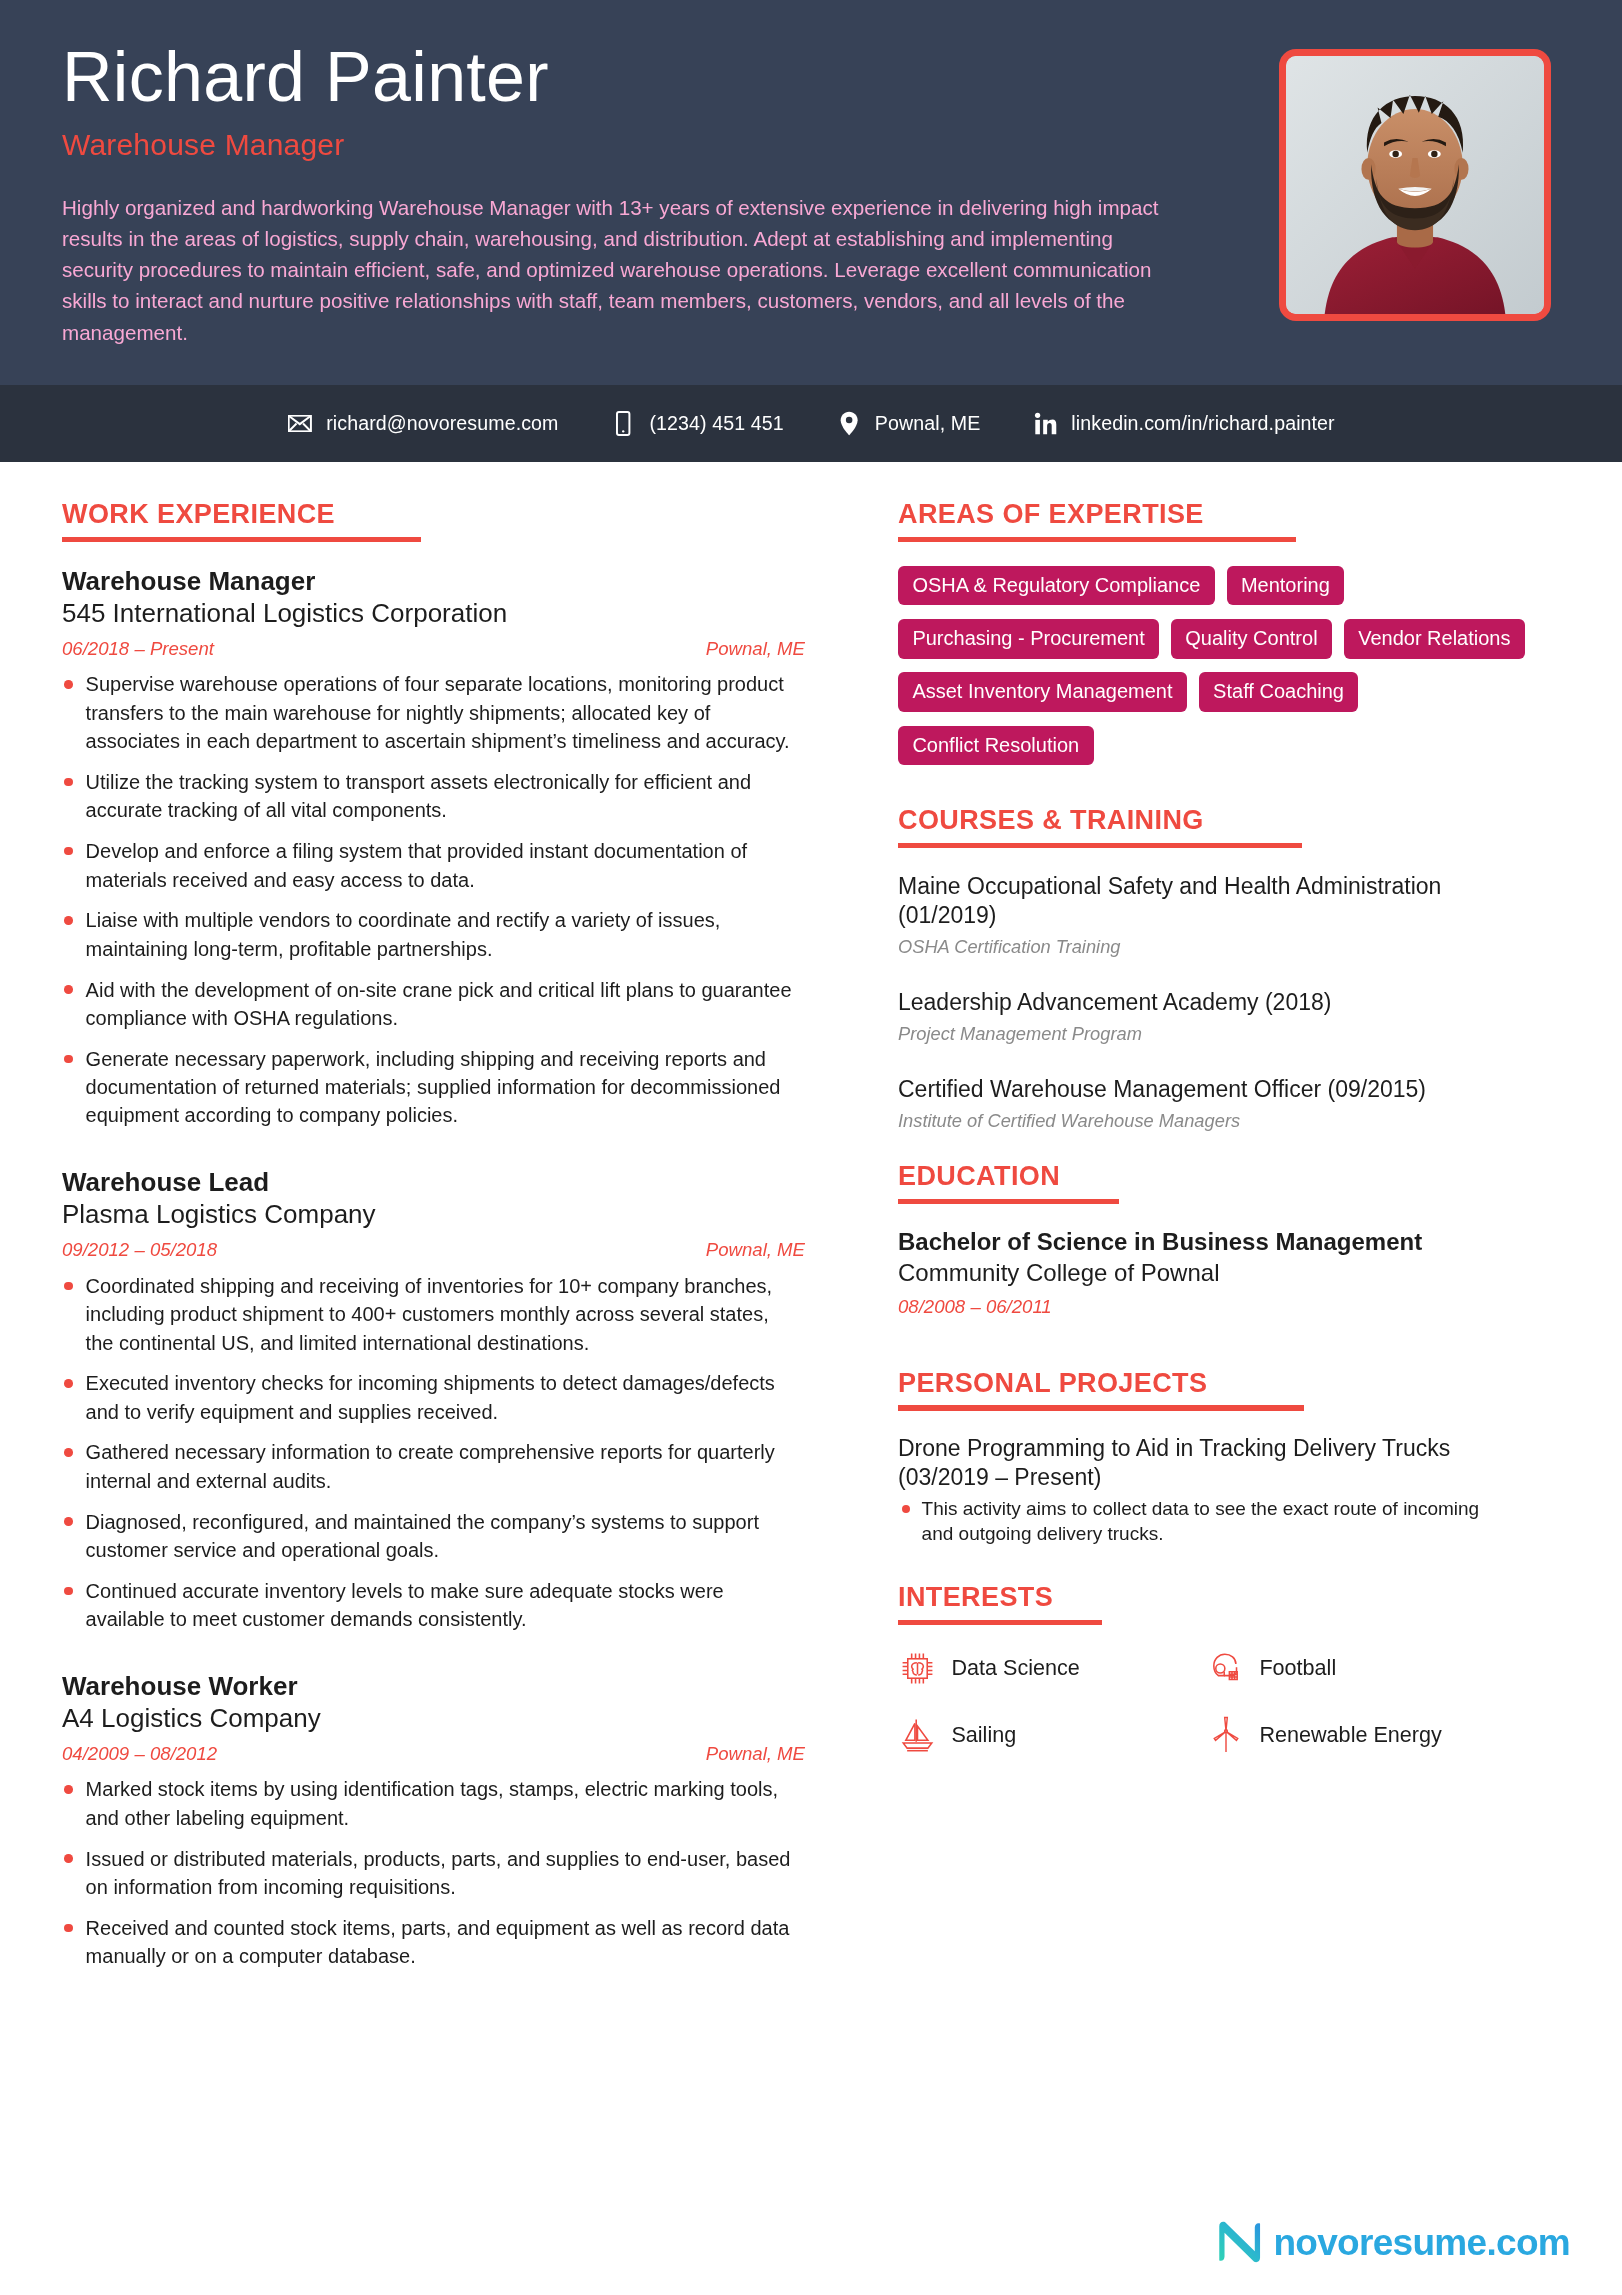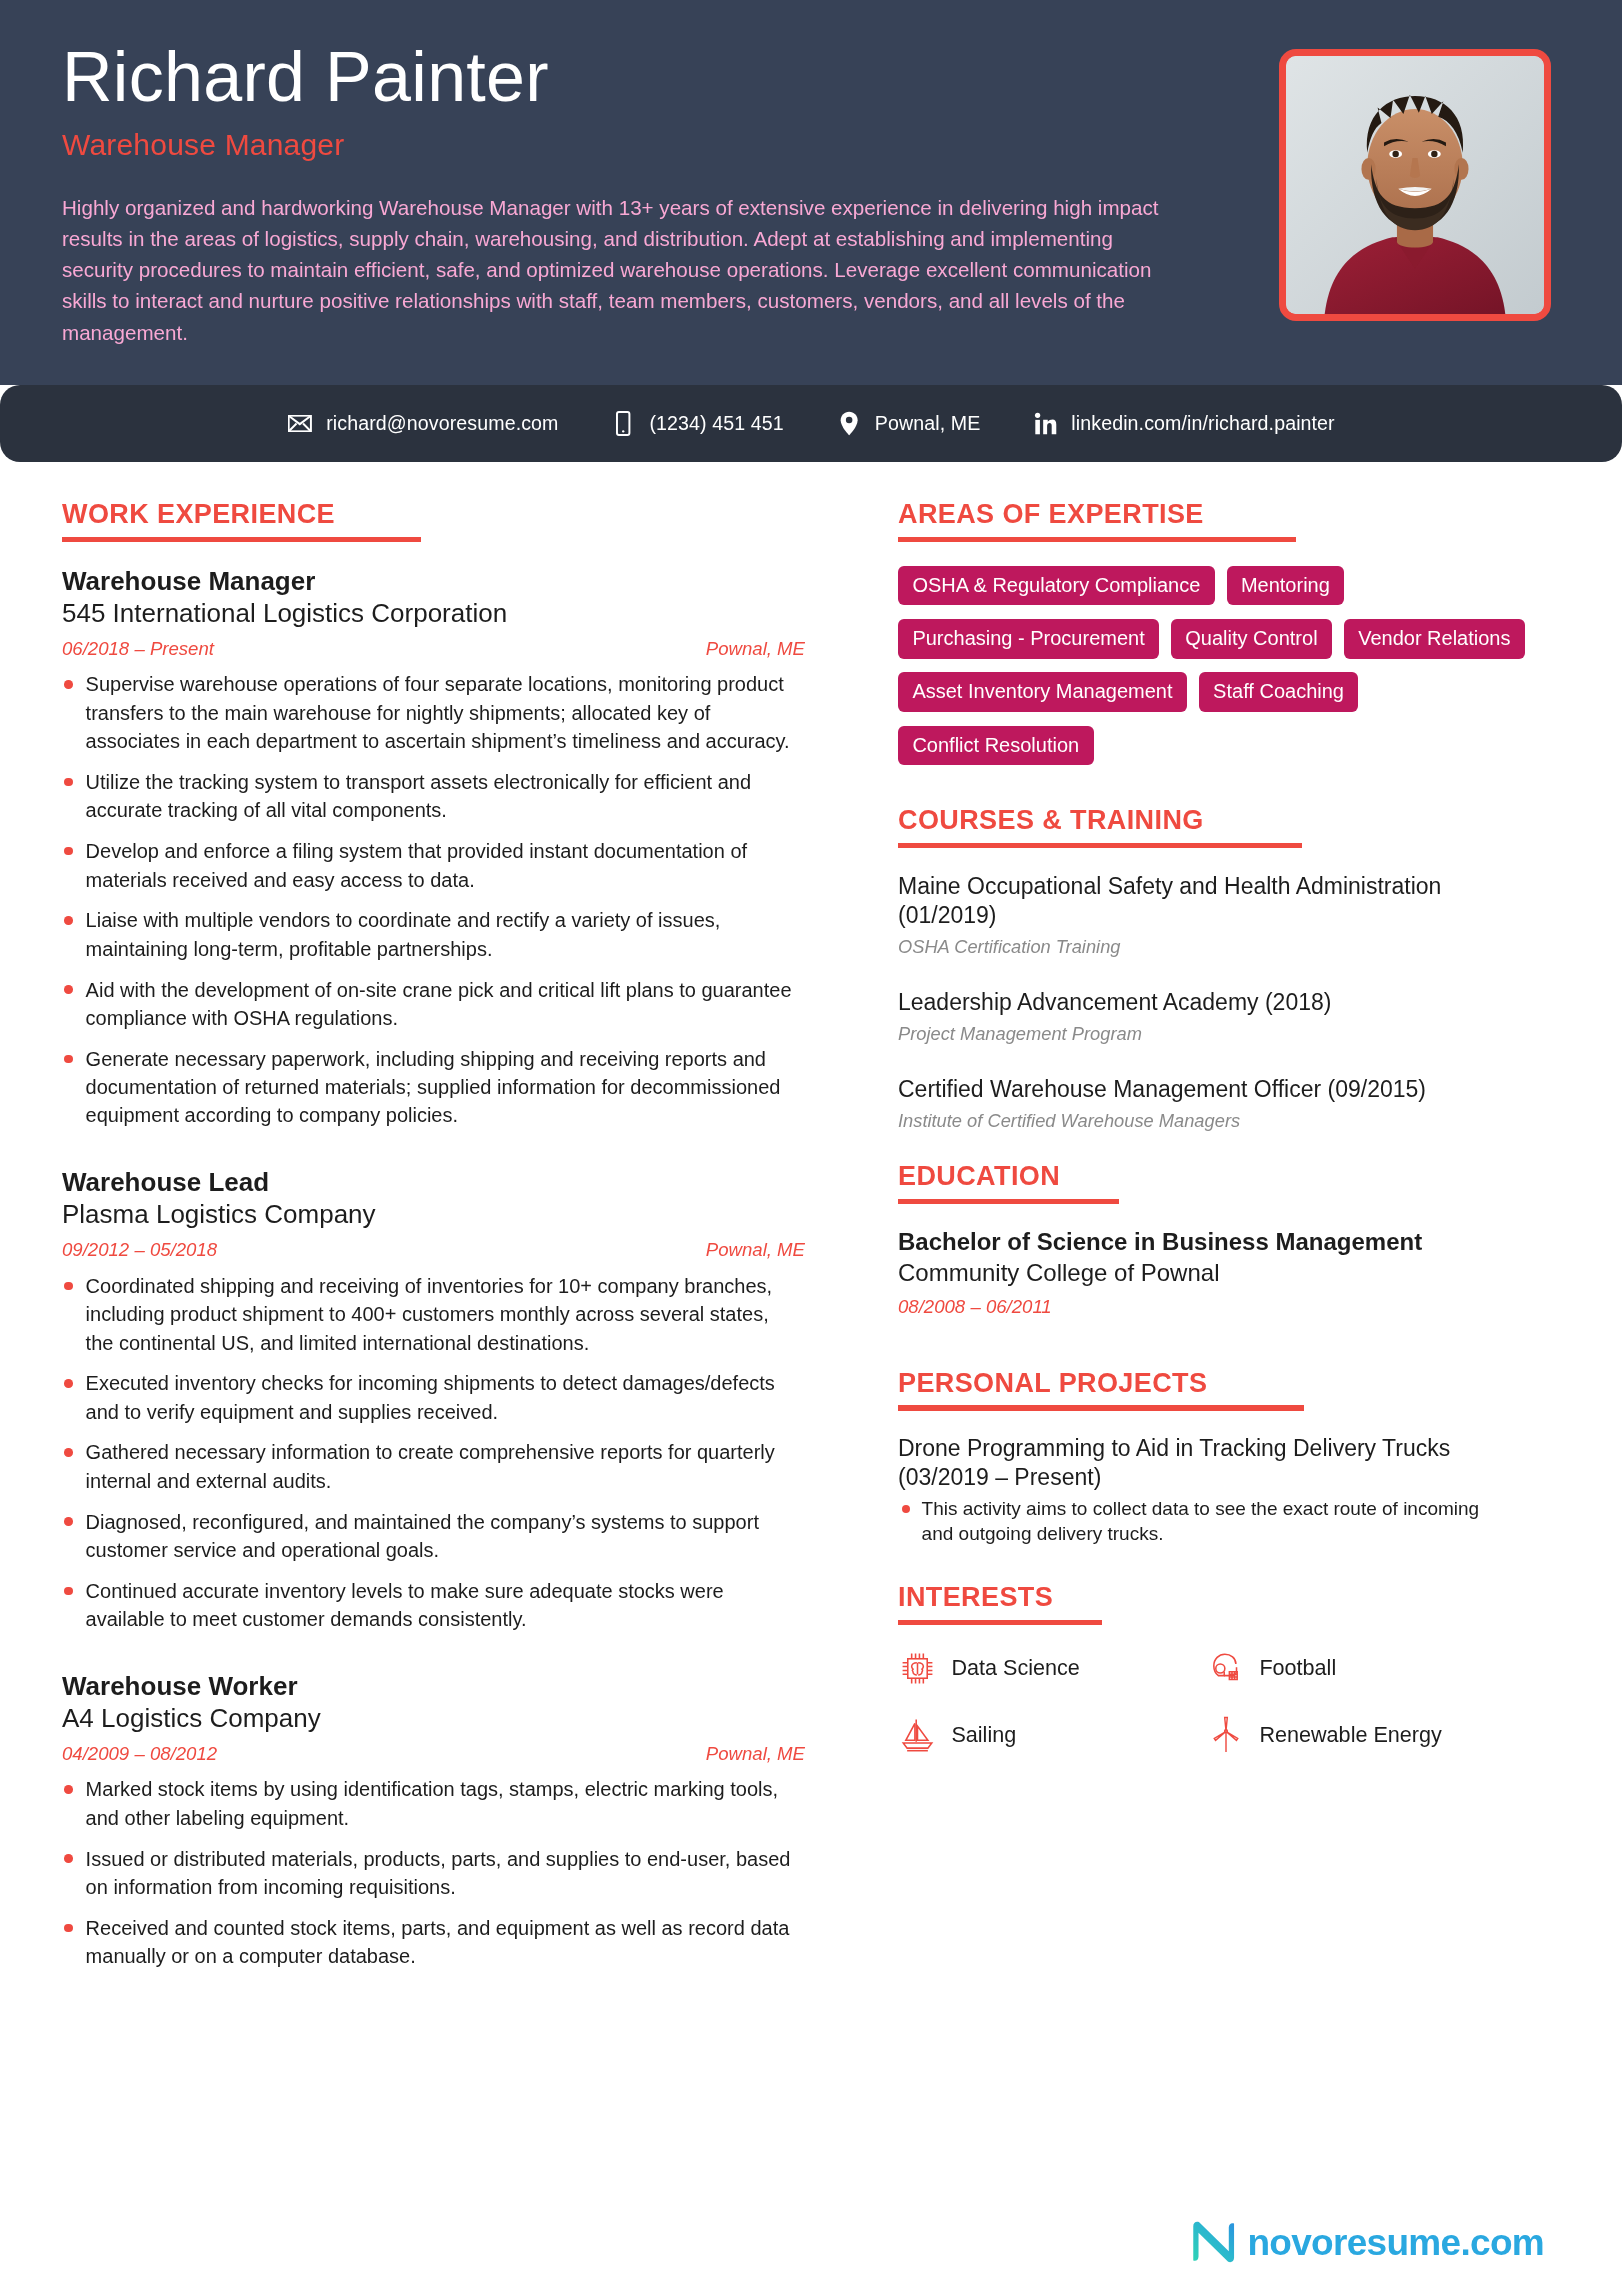--- a/index.html
+++ b/index.html
@@ -57,21 +57,20 @@
   .photo-inner { position: absolute; inset: 0; overflow: hidden; border-radius: 9.2px; }
 
   
   .contact-bar {
     background: #2b323e;
     height: 77px;
     display: flex;
     align-items: center;
     justify-content: center;
     gap: 0;
-    border-radius: 20px;
   }
   .contact-item {
     display: flex;
     align-items: center;
     color: #ffffff;
     font-size: 19.6px;
     margin: 0 26px;
   }
   .contact-item .ci-icon {
     display: inline-flex;
@@ -252,21 +251,21 @@
     margin-right: 14.4px;
     display: inline-flex;
     align-items: center;
     justify-content: center;
     flex: 0 0 39px;
   }
 
   
   .footer-logo {
     position: absolute;
-    right: 78px;
+    right: 52px;
     bottom: 26px;
     display: flex;
     align-items: center;
   }
   .logo-text {
     font-size: 37px;
     font-weight: 700;
     color: #2aa8e0;
     letter-spacing: -0.7px;
     margin-left: 9.2px;

